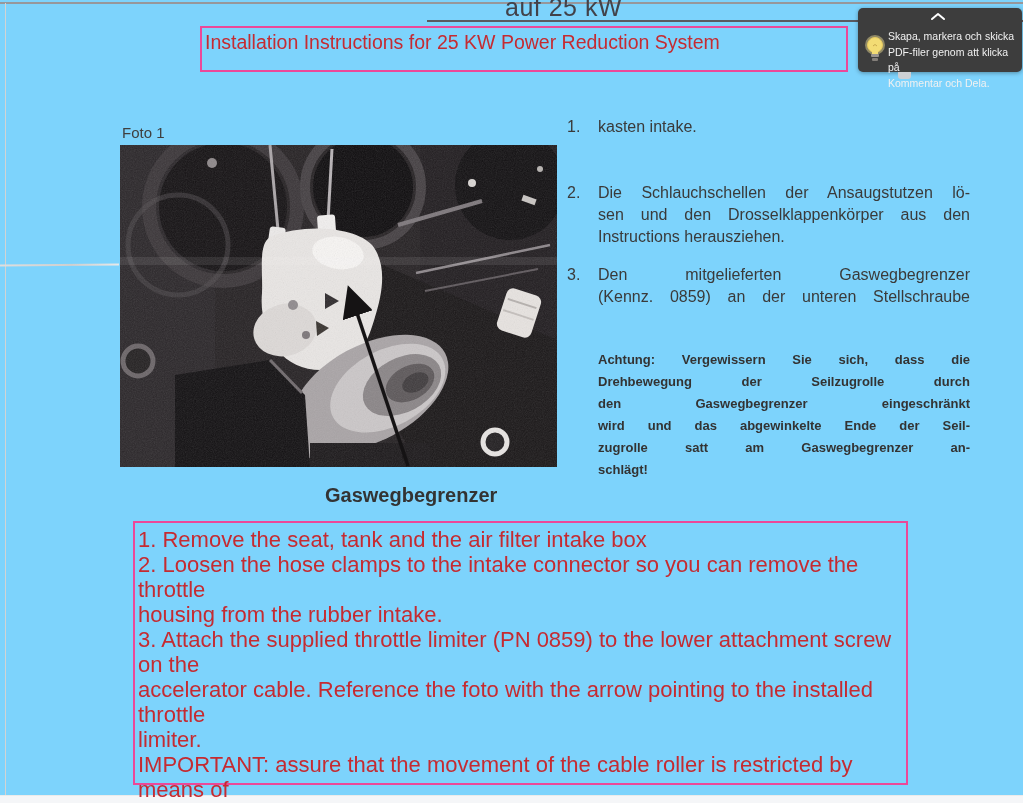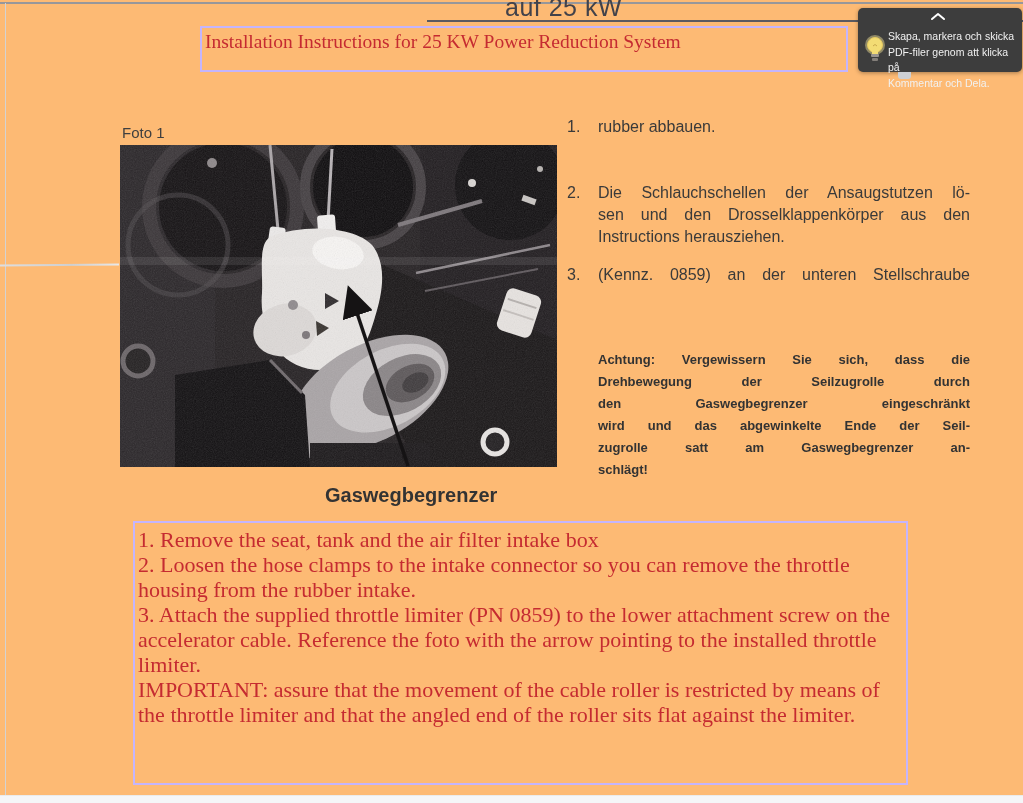--- a/index.html
+++ b/index.html
@@ -1,32 +1,32 @@
 <!DOCTYPE html>
 <html><head>
 <meta charset="utf-8">
 <style>
   html,body{margin:0;padding:0;background:#ffffff;}
-  .stage{position:relative;width:1023px;height:803px;background:#fdba74;overflow:hidden;
+  .stage{position:relative;width:1023px;height:803px;background:#7dd3fc;overflow:hidden;
          font-family:"Liberation Sans", sans-serif;}
 
   
   .top-edge{position:absolute;left:0;top:2px;width:1023px;height:2px;background:#97979b;}
   .left-edge{position:absolute;left:5px;top:3px;width:1px;height:792px;background:#d3d3d3;}
   .crease{position:absolute;left:0;top:264px;width:119px;height:2px;
           background:linear-gradient(90deg,#dedede,#cfcfcf 60%,#e9e9e9);transform:rotate(-0.6deg);}
   .bottom-edge{position:absolute;left:0;top:795px;width:1023px;height:1px;background:#ebebeb;}
   .below-page{position:absolute;left:0;top:796px;width:1023px;height:7px;background:#f5f6f8;}
 
   
   .heading{position:absolute;left:505px;top:-7px;font-size:25px;color:#42424a;letter-spacing:0.5px;}
   .heading-underline{position:absolute;left:427px;top:20px;width:596px;height:2px;background:#5a5a60;}
 
   
-  .red-box{position:absolute;border:2px solid #c4b5fd;background:transparent;color:#c52b31;font-family:Liberation Serif, serif;}
+  .red-box{position:absolute;border:2px solid #ec4899;background:transparent;color:#c52b31;}
   .title-box{left:200px;top:26px;width:644px;height:42px;}
   .title-text{position:absolute;left:3px;top:3px;font-size:19.5px;white-space:nowrap;}
   .eng-box{left:133px;top:521px;width:771px;height:260px;}
   .eng-text{position:absolute;left:3px;top:4px;width:762px;font-size:22px;line-height:25px;
             white-space:pre-line;}
 
   
   .tooltip{position:absolute;left:858px;top:8px;width:164px;height:64px;background:#3d3d3d;
            border-radius:5px;box-shadow:0 1px 4px rgba(0,0,0,.35);}
   .tt-chevron{position:absolute;left:72px;top:4px;}
@@ -164,36 +164,37 @@
     <g>
       <line x1="288" y1="321" x2="230" y2="147" stroke="#151314" stroke-width="3.5" marker-end="url(#ah)"></line>
     </g>
   </svg>
 
   <div class="photo-caption">Gaswegbegrenzer</div>
 
   <div class="g-item g1">
     <span class="g-num">1.</span>
     <div class="g-body">
-      <div class="gl-last">rubber abbauen.</div>
+      <div class="gl-last">kasten intake.</div>
     </div>
   </div>
 
   <div class="g-item g2">
     <span class="g-num">2.</span>
     <div class="g-body">
       <div class="gl">Die Schlauchschellen der Ansaugstutzen lö-</div>
       <div class="gl">sen und den Drosselklappenkörper aus den</div>
       <div class="gl-last">Instructions herausziehen.</div>
     </div>
   </div>
 
   <div class="g-item g3">
     <span class="g-num">3.</span>
     <div class="g-body">
+      <div class="gl">Den mitgelieferten Gaswegbegrenzer</div>
       <div class="gl">(Kennz. 0859) an der unteren Stellschraube</div>
     </div>
   </div>
 
   <div class="g-warning">
     <div class="gl">Achtung: Vergewissern Sie sich, dass die</div>
     <div class="gl">Drehbewegung der Seilzugrolle durch</div>
     <div class="gl">den Gaswegbegrenzer eingeschränkt</div>
     <div class="gl">wird und das abgewinkelte Ende der Seil-</div>
     <div class="gl">zugrolle satt am Gaswegbegrenzer an-</div>

